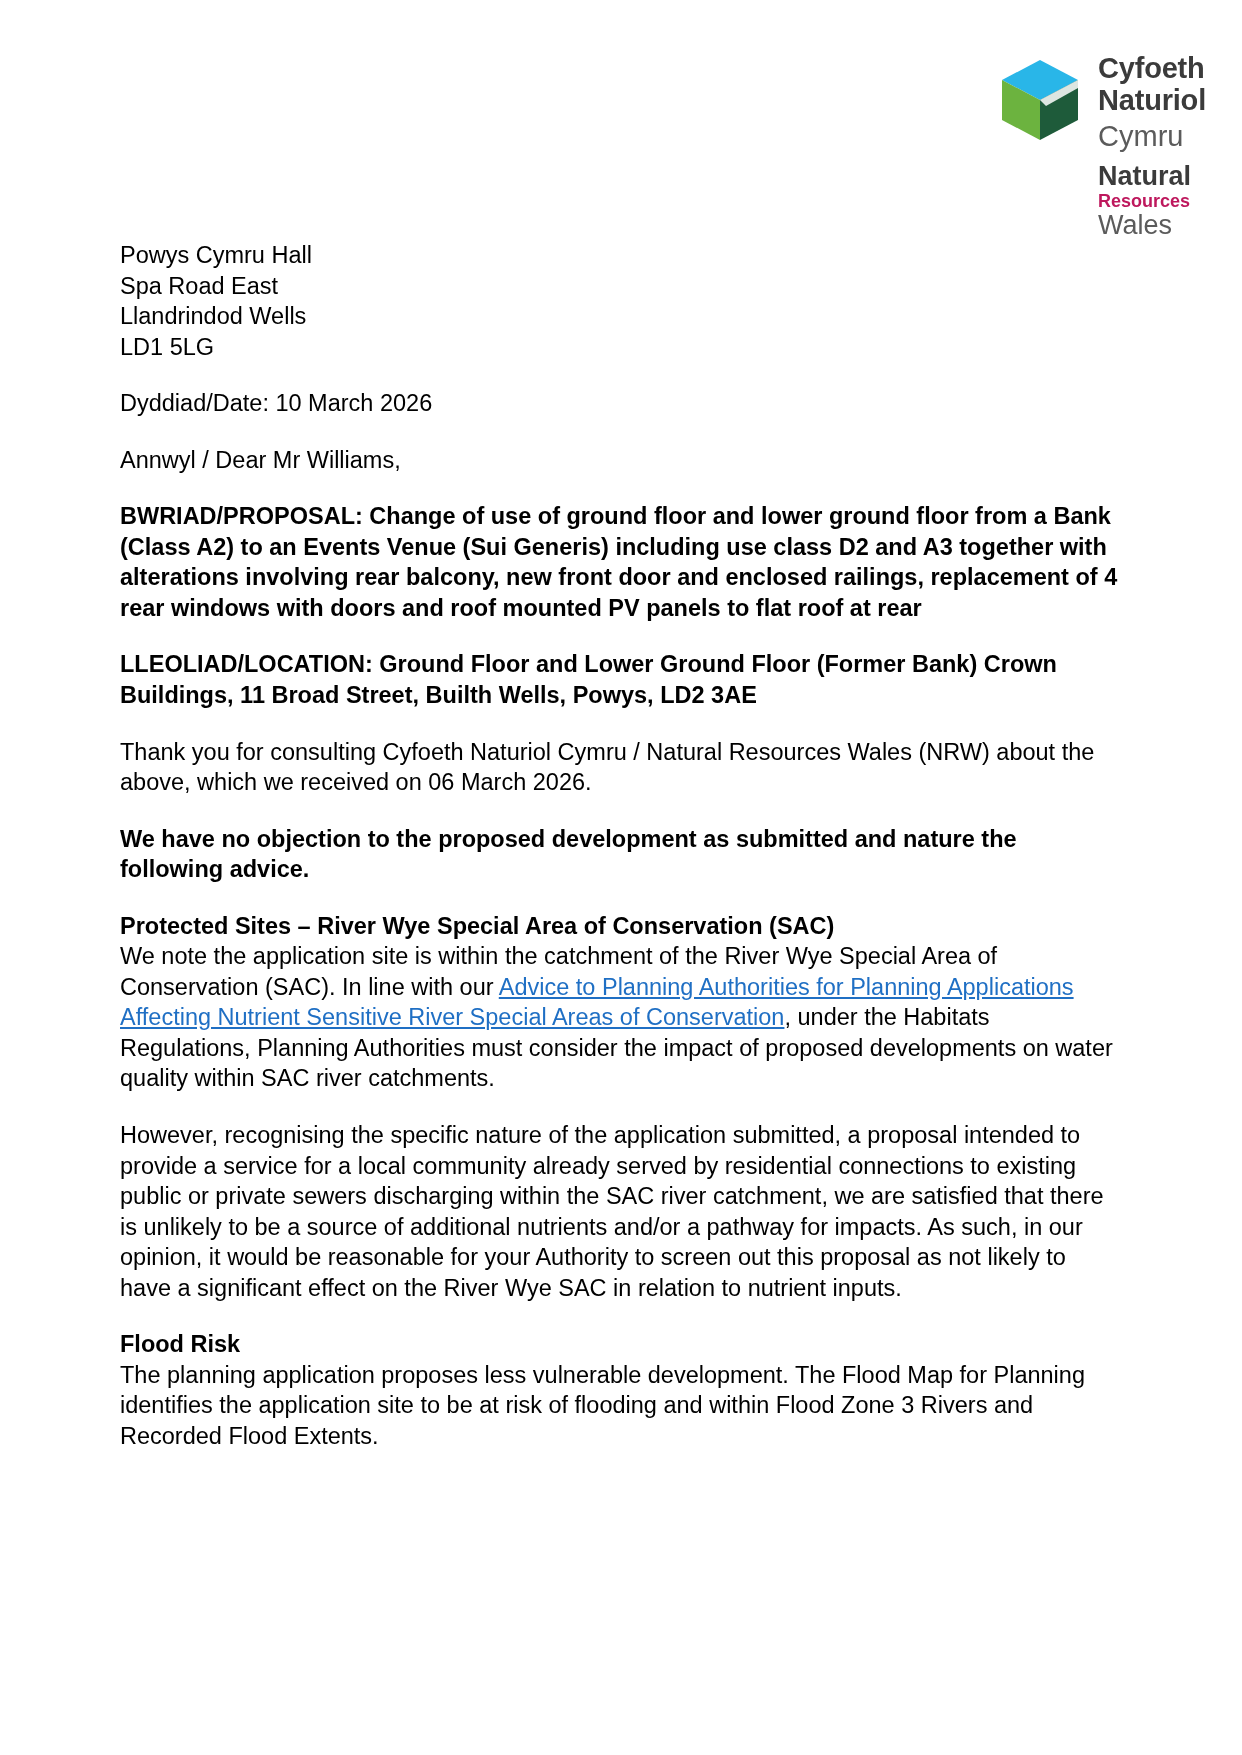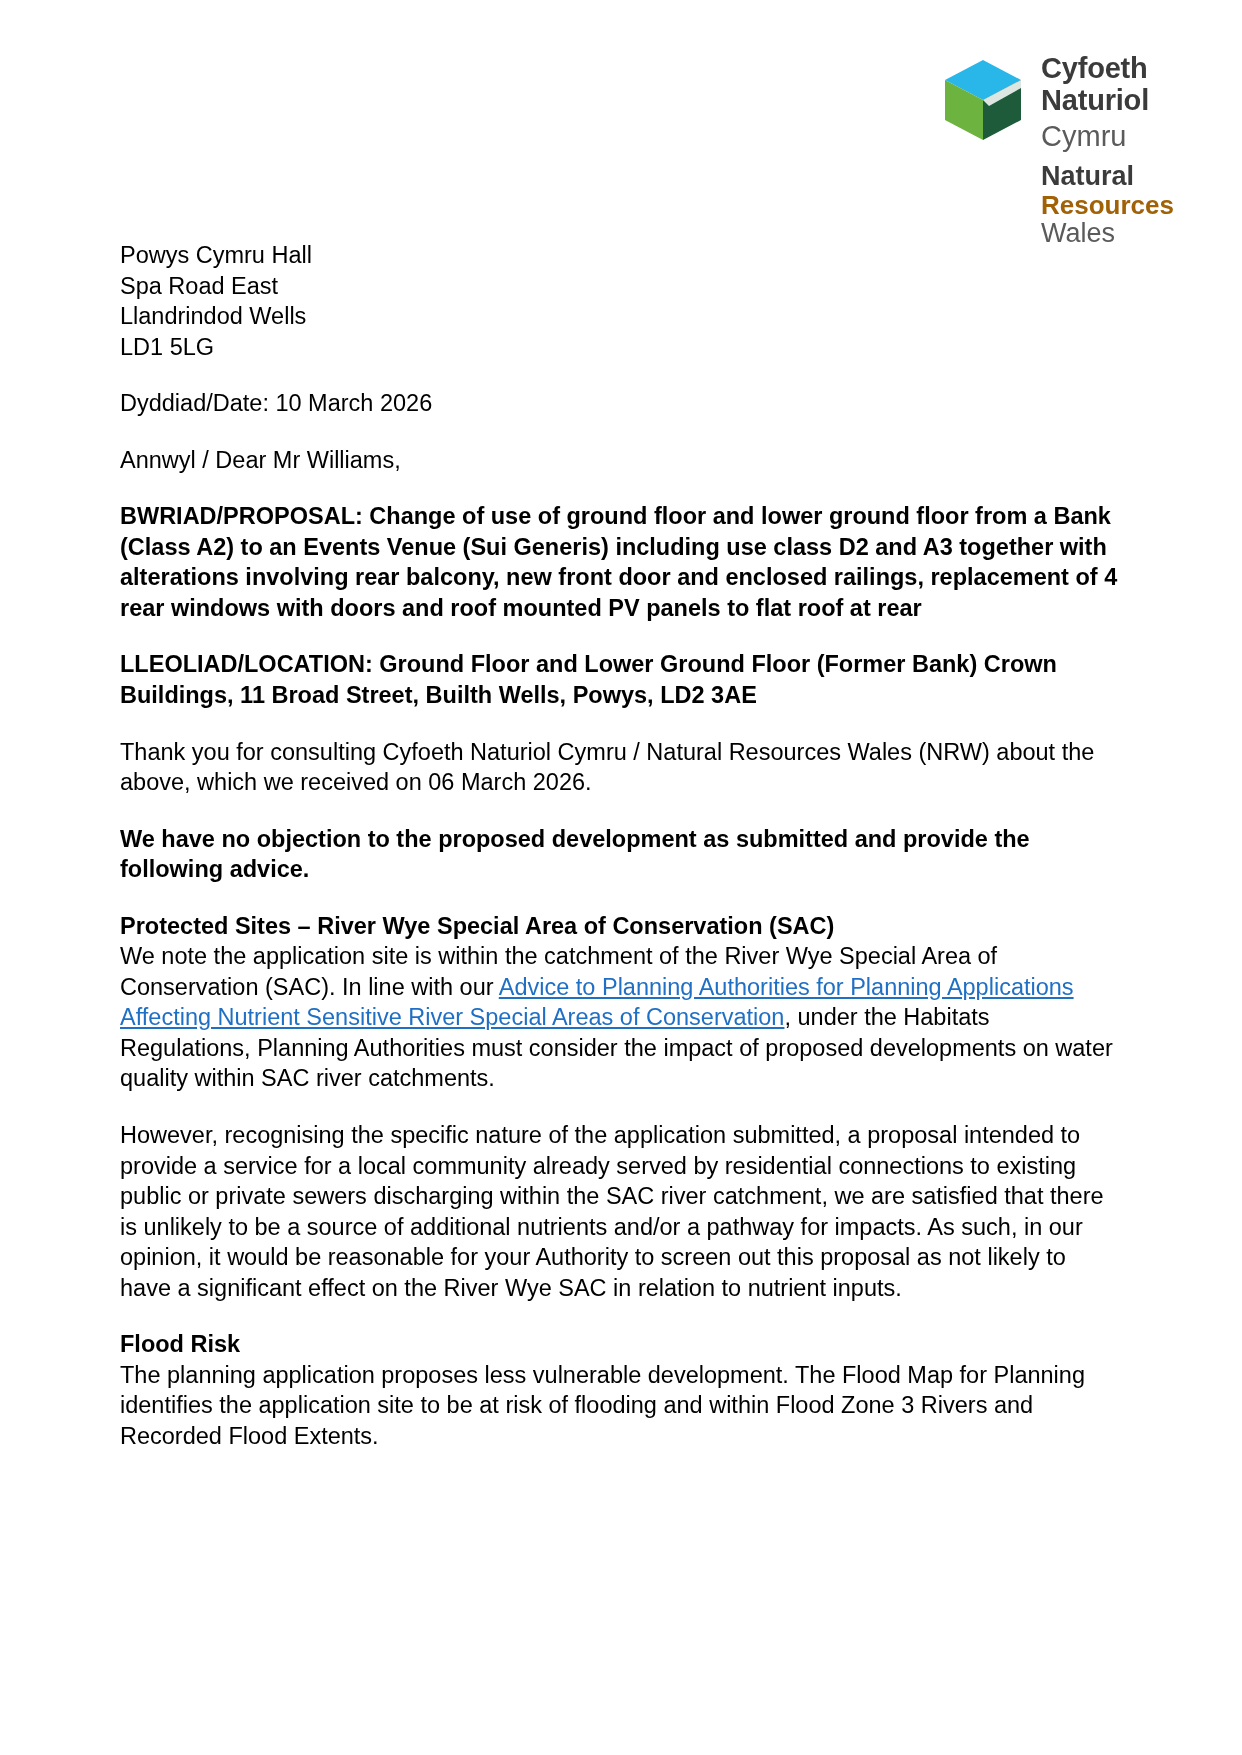--- a/index.html
+++ b/index.html
@@ -18,21 +18,21 @@
     width: 1242px;
     min-height: 1755px;
     box-sizing: border-box;
     padding: 0;
     position: relative;
   }
   
   .logo-area {
     position: absolute;
     top: 52px;
-    right: 68px;
+    right: 36px;
     display: flex;
     align-items: flex-start;
     gap: 16px;
   }
   .logo-mark {
     width: 84px;
     height: 84px;
     position: relative;
     flex: 0 0 auto;
     margin-top: 6px;
@@ -60,23 +60,23 @@
     color: #5b5b5b;
     margin-top: 7px;
   }
   .lw4 {
     font-size: 27px;
     font-weight: bold;
     color: #3b3b3b;
     margin-top: 12px;
   }
   .lw5 {
-    font-size: 26px;
+    font-size: 18px;
     font-weight: bold;
-    color: #a16207;
+    color: #be185d;
     margin-top: 2px;
   }
   .lw6 {
     font-size: 27px;
     font-weight: normal;
     color: #5b5b5b;
     margin-top: 2px;
   }
   
   .content {
@@ -146,21 +146,21 @@
     <div class="blk">Dyddiad/Date: 10 March 2026</div>
 
     <div class="blk">Annwyl / Dear Mr Williams,</div>
 
     <div class="blk bold">BWRIAD/PROPOSAL: Change of use of ground floor and lower ground floor from a Bank (Class A2) to an Events Venue (Sui Generis) including use class D2 and A3 together with alterations involving rear balcony, new front door and enclosed railings, replacement of 4 rear windows with doors and roof mounted PV panels to flat roof at rear</div>
 
     <div class="blk bold">LLEOLIAD/LOCATION: Ground Floor and Lower Ground Floor (Former Bank) Crown Buildings, 11 Broad Street, Builth Wells, Powys, LD2 3AE</div>
 
     <div class="blk">Thank you for consulting Cyfoeth Naturiol Cymru / Natural Resources Wales (NRW) about the above, which we received on 06 March 2026.</div>
 
-    <div class="blk bold">We have no objection to the proposed development as submitted and provide the following advice.</div>
+    <div class="blk bold">We have no objection to the proposed development as submitted and nature the following advice.</div>
 
     <div class="blk">
       <div class="heading tight">Protected Sites – River Wye Special Area of Conservation (SAC)</div>
       <div class="section-body"><span>We note the application site is within the catchment of the River Wye Special Area of Conservation (SAC).  In line with our </span><a class="inline-link" href="#">Advice to Planning Authorities for Planning Applications Affecting Nutrient Sensitive River Special Areas of Conservation</a><span>, under the Habitats Regulations, Planning Authorities must consider the impact of proposed developments on water quality within SAC river catchments.</span></div>
     </div>
 
     <div class="blk">However, recognising the specific nature of the application submitted, a proposal intended to provide a service for a local community already served by residential connections to existing public or private sewers discharging within the SAC river catchment, we are satisfied that there is unlikely to be a source of additional nutrients and/or a pathway for impacts.  As such, in our opinion, it would be reasonable for your Authority to screen out this proposal as not likely to have a significant effect on the River Wye SAC in relation to nutrient inputs.</div>
 
     <div class="blk">
       <div class="heading tight">Flood Risk</div>

